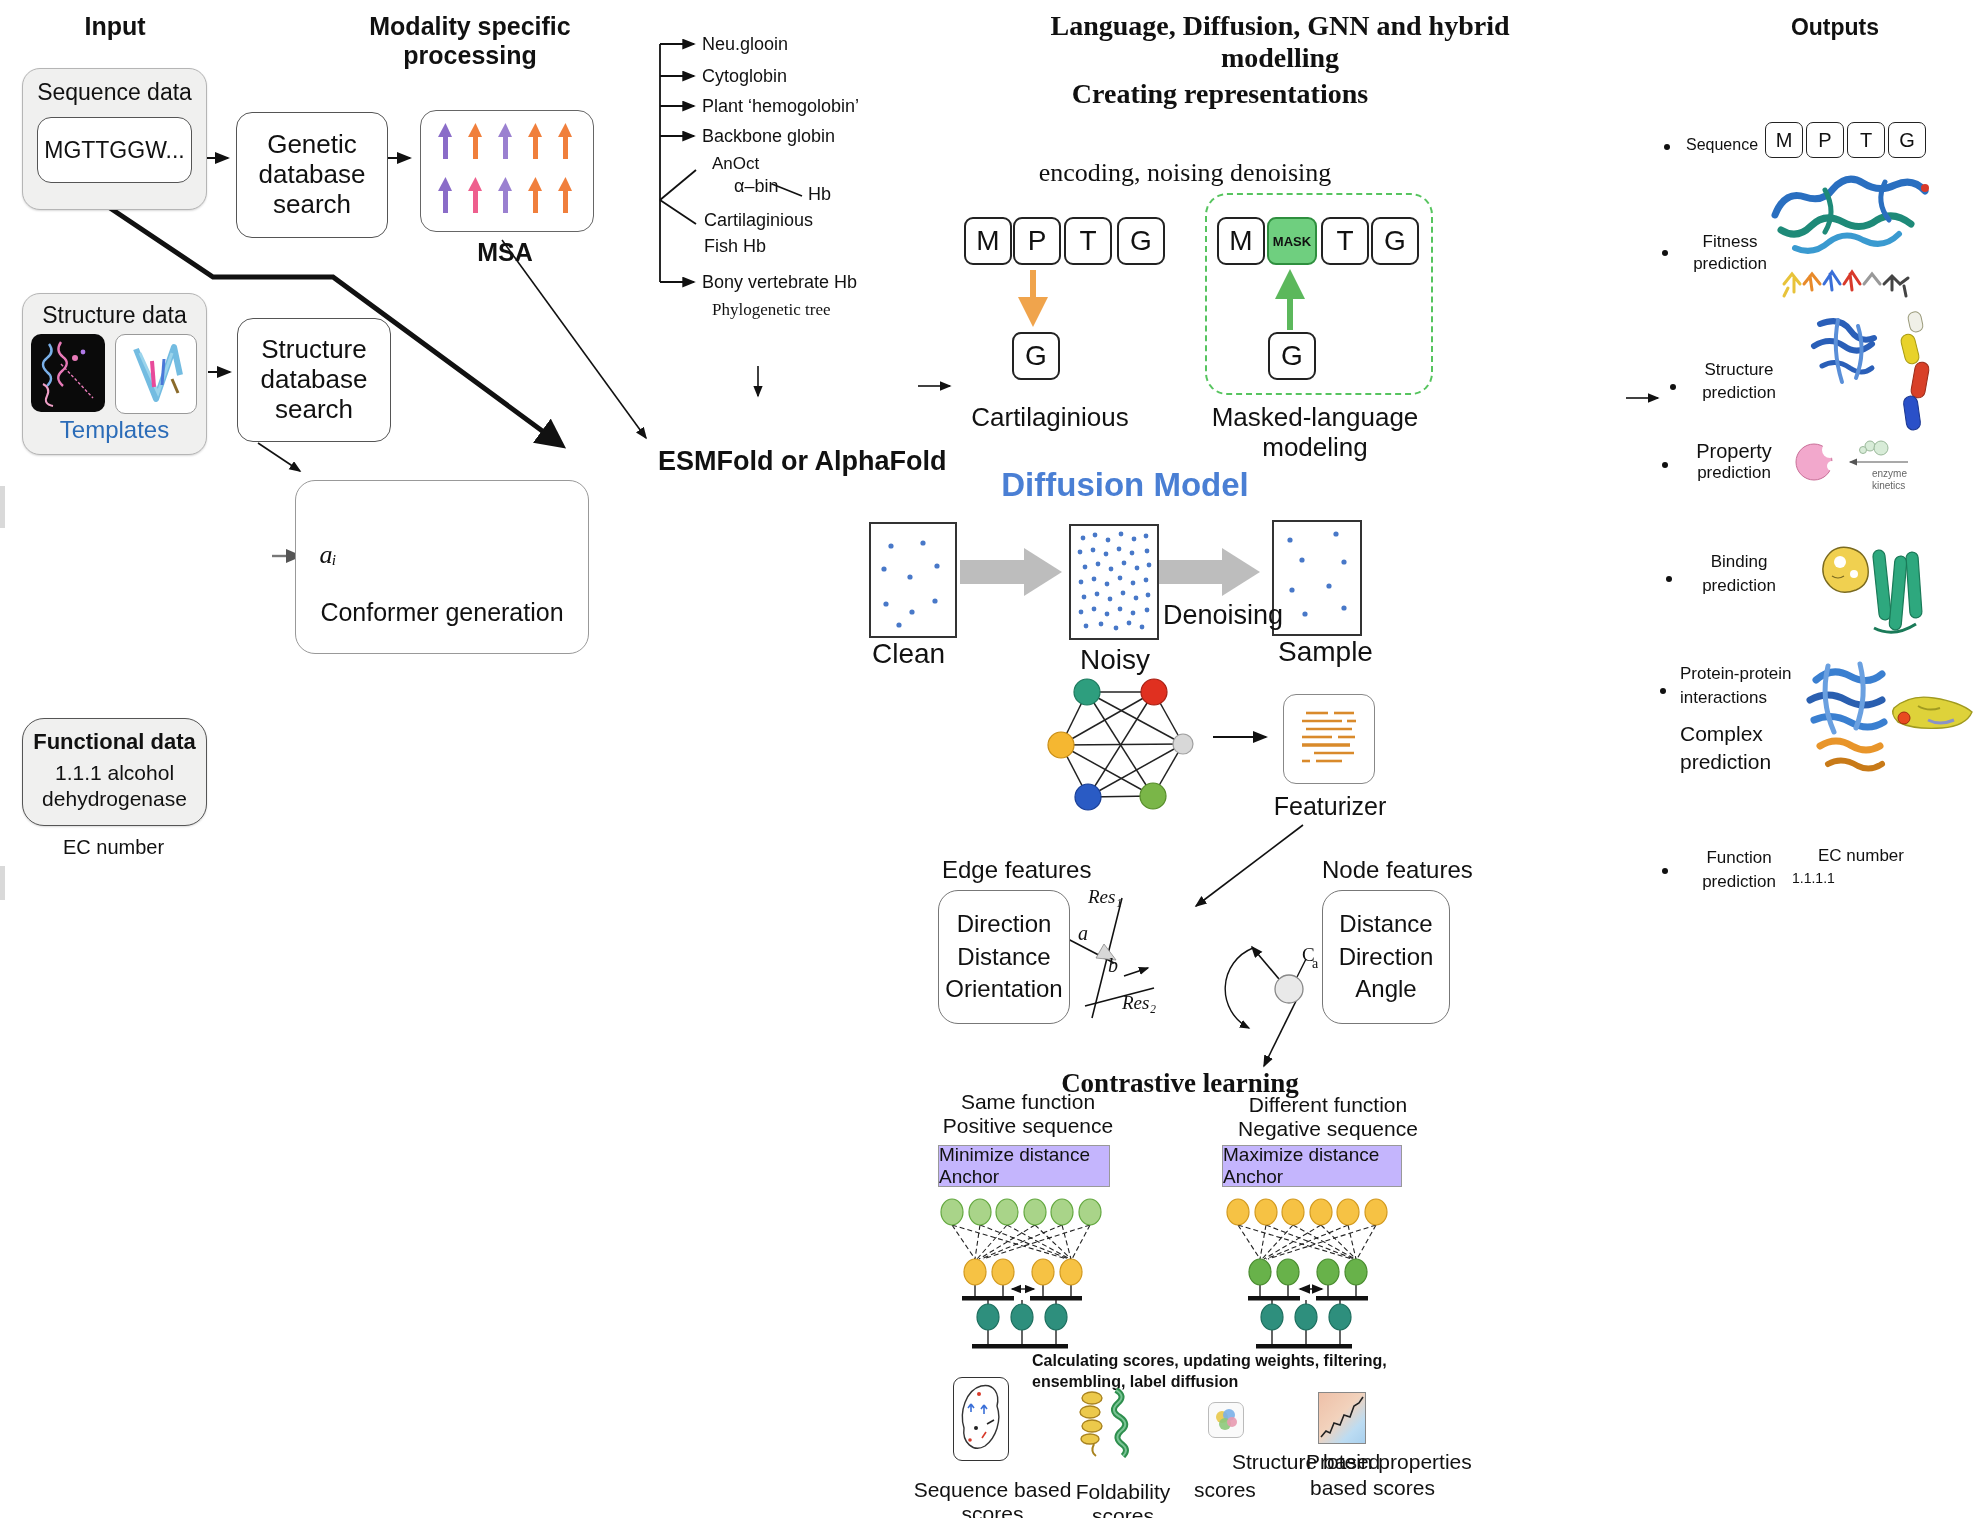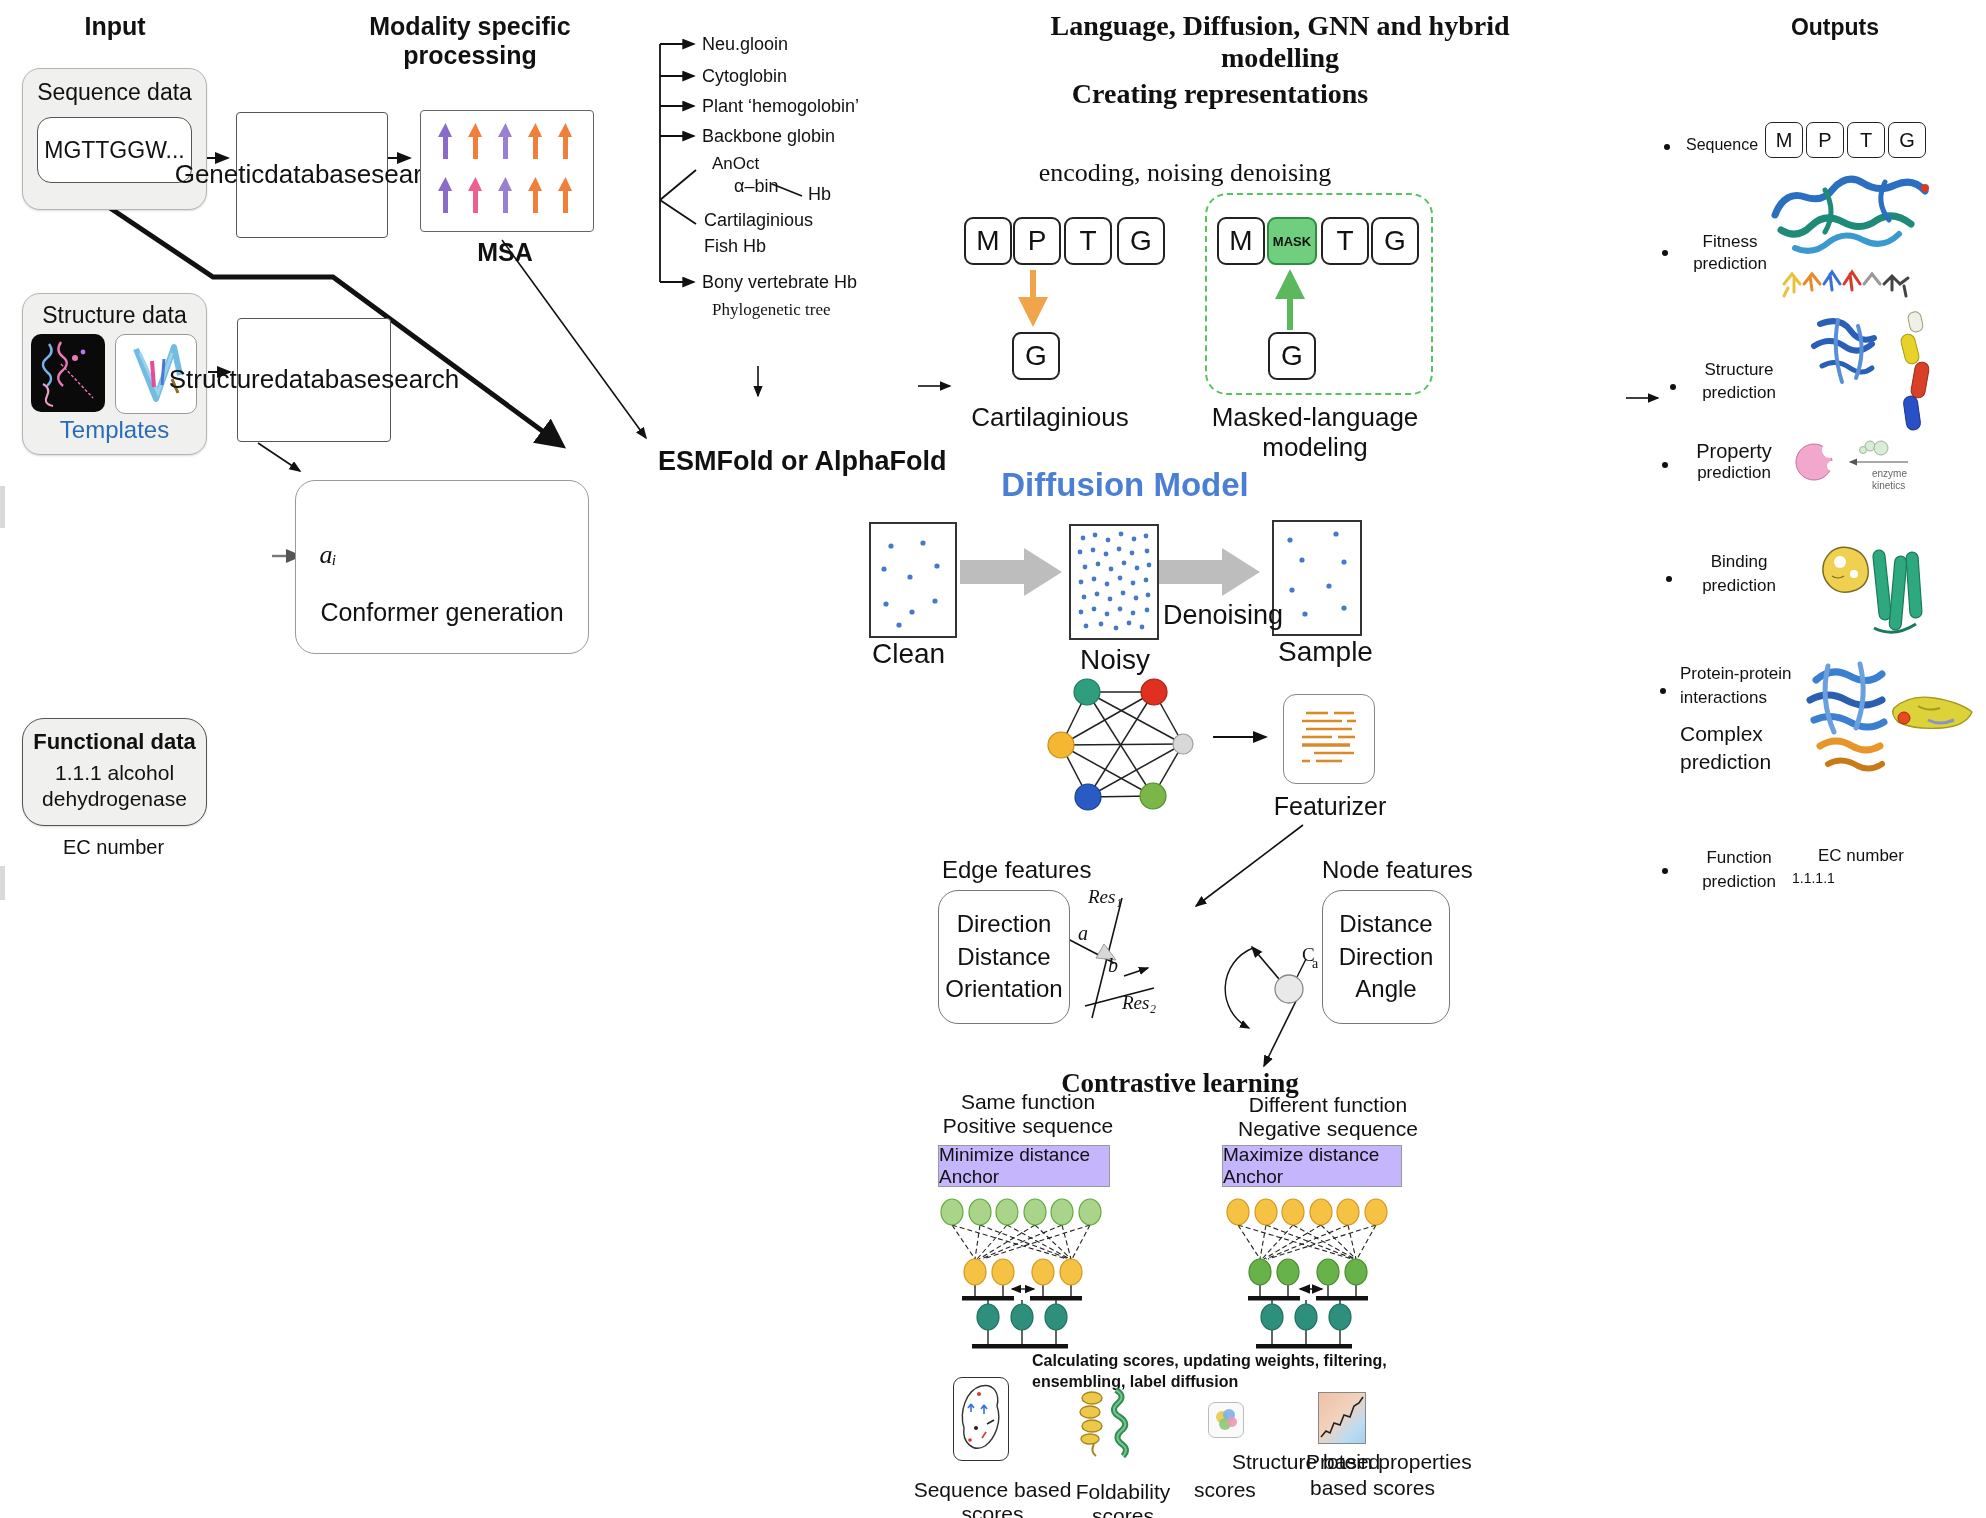--- a/index.html
+++ b/index.html
@@ -3,21 +3,21 @@
 <meta charset="utf-8">
 <style>
   html,body{margin:0;padding:0;background:#fff;}
   #canvas{position:relative;width:1986px;height:1518px;background:#fff;overflow:hidden;
           font-family:"Liberation Sans",sans-serif;color:#111;}
   .abs{position:absolute;}
   .ctr{text-align:center;}
   .serif{font-family:"Liberation Serif","DejaVu Serif",serif;}
   .hd{font-weight:bold;font-size:25px;}
   .card{position:absolute;background:#f0f0ef;border:1.5px solid #b5b5b5;border-radius:18px;box-shadow:0 1px 2px rgba(0,0,0,.15);}
-  .wbox{position:absolute;background:#fff;border:1.7px solid #555;border-radius:4px;display:flex;flex-direction:row;align-items:center;justify-content:center;text-align:center;}
+  .wbox{position:absolute;background:#fff;border:1.7px solid #555;border-radius:16px;display:flex;flex-direction:column;align-items:center;justify-content:center;text-align:center;}
   .wbox .bl{font-size:26px;font-weight:500;line-height:1.15;}
   .tok{position:absolute;width:44px;height:44px;background:#fff;border:2px solid #222;border-radius:9px;display:flex;align-items:center;justify-content:center;font-size:28px;font-weight:500;}
   .tok.small{width:36px;height:34px;border-width:1.5px;font-size:20px;border-radius:7px;}
   .lbl{position:absolute;}
   .bullet{position:absolute;width:6px;height:6px;border-radius:50%;background:#111;}
   .featbox{position:absolute;background:#fff;border:1.5px solid #777;border-radius:20px;display:flex;flex-direction:column;align-items:center;justify-content:center;font-size:24px;line-height:1.35;}
   .distbox{position:absolute;background:#c4b5fd;border:1.2px solid #999;display:flex;align-items:center;font-size:19px;}
   .dotbox{position:absolute;background:#fff;border:2px solid #333;}
   svg{display:block;}
 </style>

